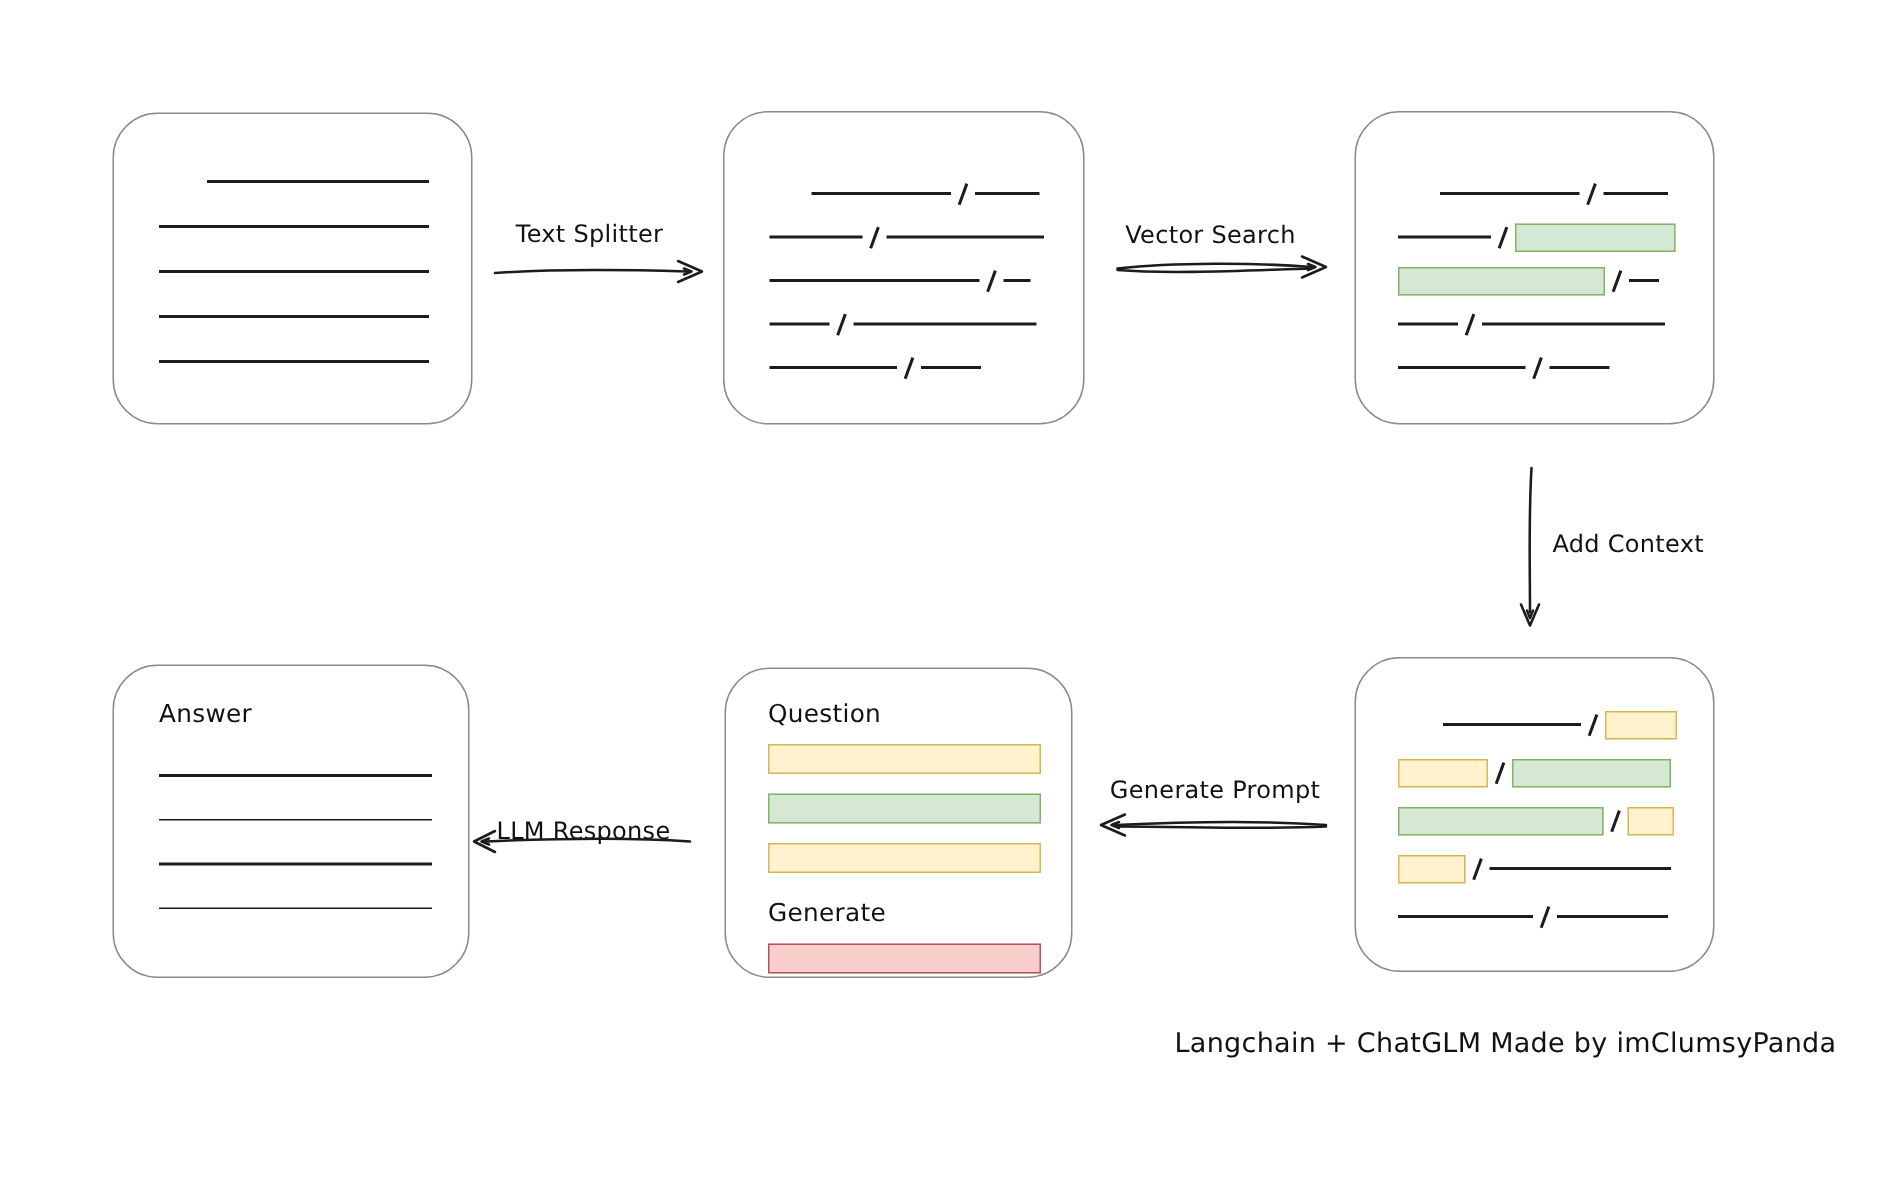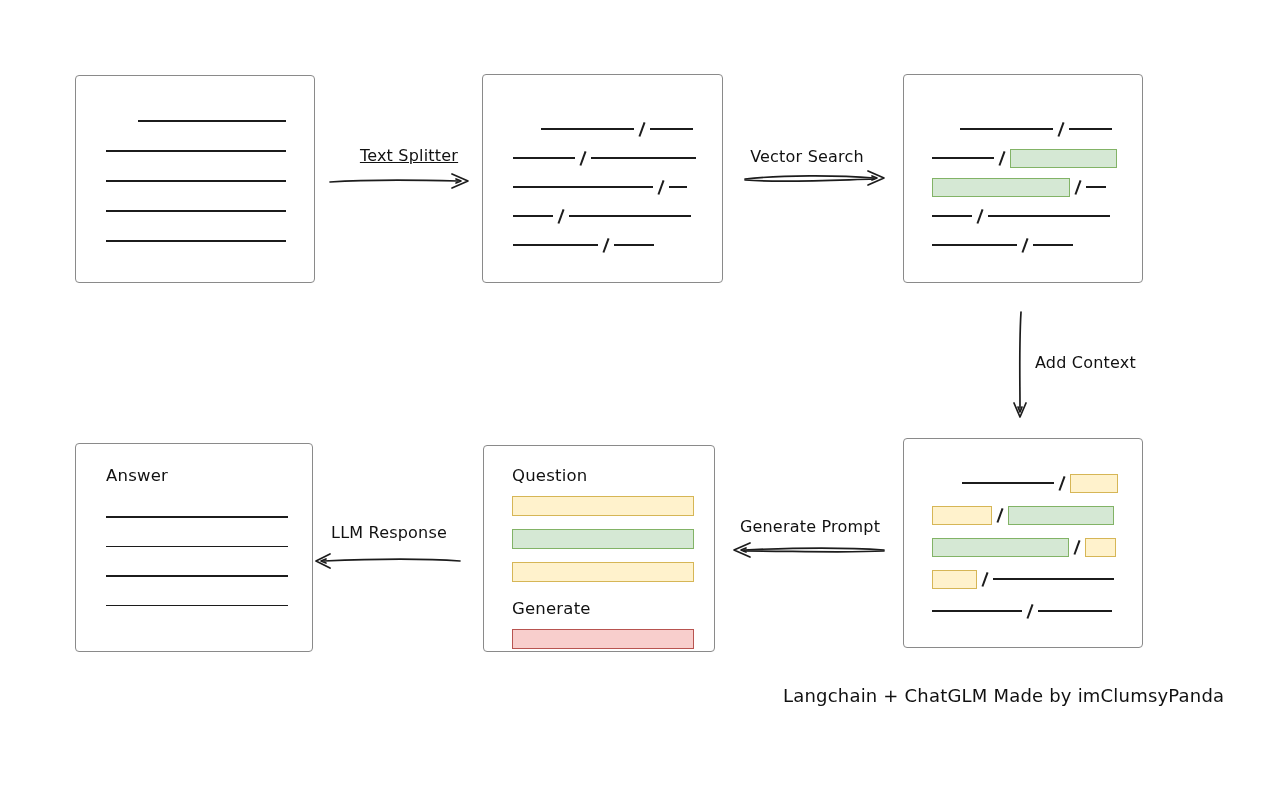--- a/index.html
+++ b/index.html
@@ -1,21 +1,21 @@
 <!DOCTYPE html>
 <html><head>
 <meta charset="utf-8">
 <style>
   html,body{margin:0;padding:0;background:#ffffff;}
   #canvas{
     position:relative;width:1262px;height:792px;background:#ffffff;overflow:hidden;
     font-family:"DejaVu Sans","Liberation Sans",sans-serif;color:#1a1a1a;
   }
   .box{
-    position:absolute;background:#ffffff;border:1.4px solid #8a8a8a;border-radius:4px;
+    position:absolute;background:#ffffff;border:1.4px solid #8a8a8a;border-radius:30px;
     box-sizing:border-box;
   }
   
   .rows{display:flex;flex-direction:column;}
   .seg-row{display:flex;align-items:center;height:20px;}
   .hline{height:1.6px;background:#1c1c1c;flex:none;}
   .chip{height:19px;box-sizing:border-box;border:1.5px solid;flex:none;}
   .chip.yellow{background:#fff2cc;border-color:#d6b656;}
   .chip.green{background:#d5e8d4;border-color:#82b366;}
   .chip.red{background:#f8cecc;border-color:#b85450;}
@@ -185,21 +185,21 @@
           <div class="line-row">
             <div class="hline" style="width: 182px;"></div>
           </div>
           <div class="line-row">
             <div class="hline" style="width: 182px;"></div>
           </div>
         </div>
     </div>
   </div>
 
-  <div class="arrow-label" style="left:344px;top:146px;width:130px;text-decoration:underline;">Text Splitter</div>
+  <div class="arrow-label" style="left:328px;top:146px;width:130px;">Text Splitter</div>
   <svg class="arrow" style="left:328px;top:170px;" width="142" height="24">
     <path d="M2,12 C45,9 95,10 130,11"></path>
     <polyline points="124,4 140,11 124,18"></polyline>
     <polyline points="128,9 133,11 128,13"></polyline>
   </svg>
 
   <div class="arrow-label" style="left:740px;top:147px;width:134px;">Vector Search</div>
   <svg class="arrow" style="left:742px;top:166px;" width="148" height="26">
     <path d="M3,13 C40,9 95,9 132,12"></path>
     <path d="M3,14 C40,17 95,14 132,13"></path>
@@ -215,21 +215,21 @@
   </svg>
 
   <div class="arrow-label" style="left:734px;top:517px;width:152px;">Generate Prompt</div>
   <svg class="arrow" style="left:732px;top:538px;" width="156" height="24">
     <path d="M152,12 C110,9 55,10 12,12"></path>
     <path d="M152,13 C110,15 60,13 12,13"></path>
     <polyline points="18,5 2,12 18,19"></polyline>
     <polyline points="14,10 9,12 14,14"></polyline>
   </svg>
 
-  <div class="arrow-label" style="left:322px;top:523px;width:134px;">LLM Response</div>
+  <div class="arrow-label" style="left:322px;top:544px;width:134px;">LLM Response</div>
   <svg class="arrow" style="left:314px;top:548px;" width="150" height="24">
     <path d="M146,13 C105,10 55,11 10,13"></path>
     <polyline points="16,6 2,13 16,20"></polyline>
     <polyline points="12,11 7,13 12,15"></polyline>
   </svg>
 
   <div class="caption">Langchain + ChatGLM Made by imClumsyPanda</div>
 
 </div>
 

